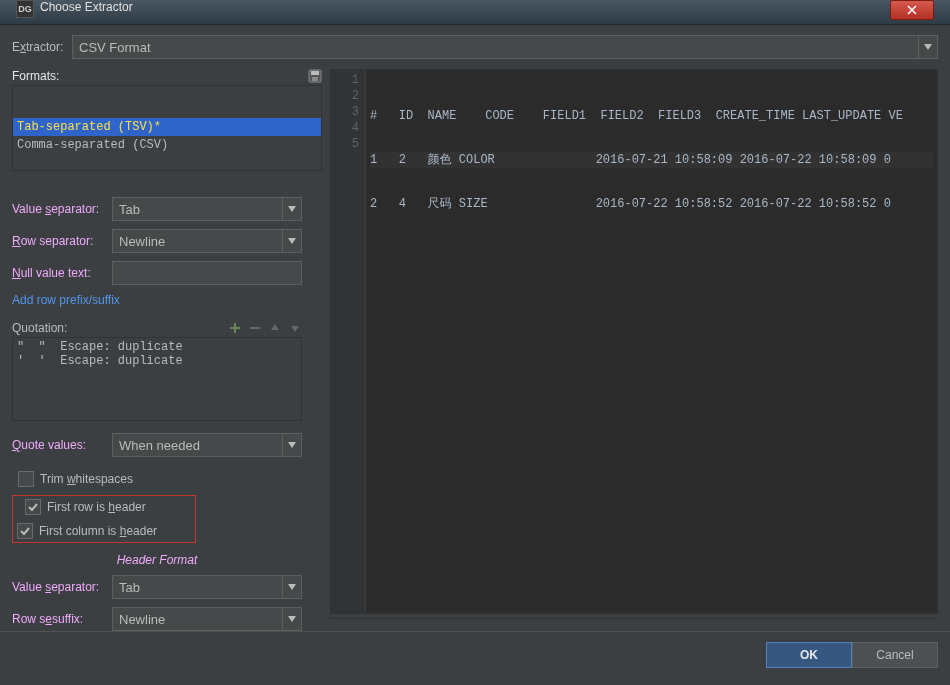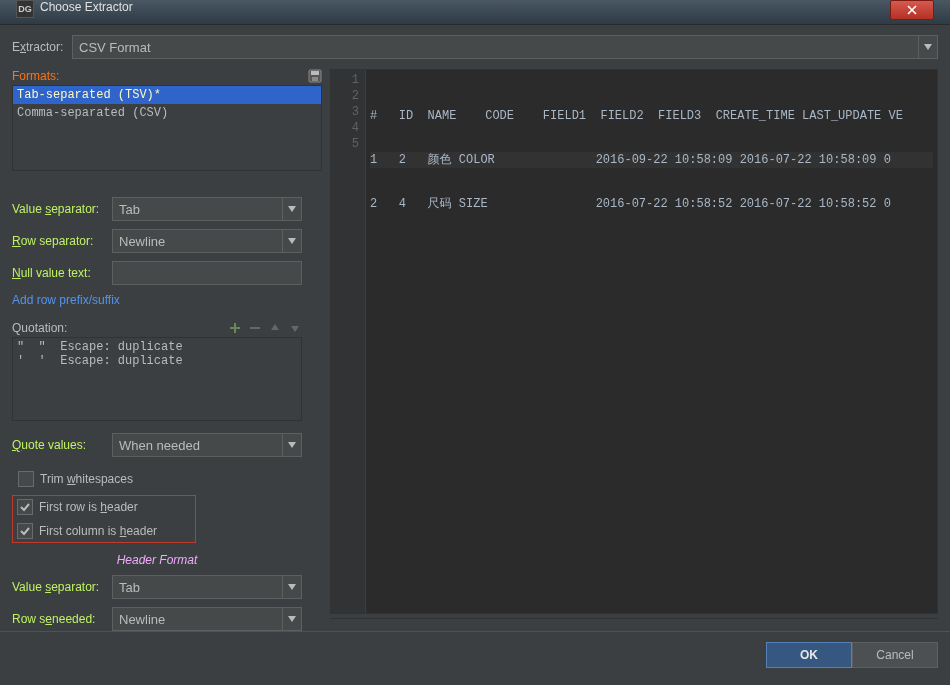--- a/index.html
+++ b/index.html
@@ -102,21 +102,21 @@
   .right-pane {
     flex:1;
     display:flex; flex-direction:column;
     min-width:0;
   }
 
   
   .formats-head {
     display:flex; align-items:center;
     justify-content:space-between;
-    color:#f97316;
+    color:#e5e5e5;
     margin-bottom:2px;
   }
   .formats-head .save-icon {
     width:14px; height:14px;
     display:flex; align-items:center; justify-content:center;
   }
   .formats-head .save-icon svg { width:14px; height:14px; }
 
   .formats-list {
     border:1px solid #323232;
@@ -125,41 +125,42 @@
     overflow:hidden;
     font-family: "Courier New", monospace;
     font-size:12px;
   }
   .formats-list .item {
     padding:2px 4px;
     color:#bbbbbb;
   }
   .formats-list .item.selected {
     background:#2f65ca;
-    color:#fef9c3;
+    color:#fde047;
+    margin-top:32px;
   }
 
   
   .left-scroll {
     overflow:hidden;
     flex:1;
     margin-top:8px;
     position:relative;
   }
   .left-scroll-inner {
     width:290px;
   }
 
   .field-row {
     display:flex; align-items:center;
     margin-bottom:8px;
   }
   .field-row .flab {
     width:100px;
-    color:#bef264;
+    color:#f0abfc;
   }
   .field-row .combo, .field-row .textbox {
     flex:1;
   }
   .textbox {
     border:1px solid #5e6060;
     background:#45494a;
     height:22px;
   }
 
@@ -429,21 +430,21 @@
             <div class="cb">
               
             </div>
             <div>
               <span>Trim </span><span class="mnemonic">w</span><span>hitespaces</span>
             </div>
           </div>
 
           
           <div class="red-box">
-            <div class="checkbox-row" style="margin-bottom:8px;">
+            <div class="checkbox-row" style="margin-bottom:8px;margin-left:8px;">
               <div class="cb checked">
                 <svg viewBox="0 0 10 10">
                     <path d="M1 5 L4 8 L9 2" stroke="#bbb" stroke-width="2" fill="none"></path>
                   </svg>
               </div>
               <div>
                 <span>First row is </span><span class="mnemonic">h</span><span>eader</span>
               </div>
             </div>
             <div class="checkbox-row" style="margin-bottom:0;">
@@ -469,21 +470,21 @@
               <div class="combo-text">Tab</div>
               <div class="combo-arrow">
                 <svg viewBox="0 0 8 6">
                     <path d="M0 0 L8 0 L4 6 Z"></path>
                   </svg>
               </div>
             </div>
           </div>
           <div class="field-row" style="margin-bottom:0;">
             <div class="flab">
-              <span>Row s</span><span class="mnemonic">e</span><span>needed:</span>
+              <span>Row s</span><span class="mnemonic">e</span><span>suffix:</span>
             </div>
             <div class="combo">
               <div class="combo-text">Newline</div>
               <div class="combo-arrow">
                 <svg viewBox="0 0 8 6">
                     <path d="M0 0 L8 0 L4 6 Z"></path>
                   </svg>
               </div>
             </div>
           </div>
@@ -498,21 +499,21 @@
       <div class="preview">
         <div class="gutter">
           <div>1</div>
           <div>2</div>
           <div>3</div>
           <div>4</div>
           <div>5</div>
         </div>
         <div class="code">
           <div class="line">#   ID  NAME    CODE    FIELD1  FIELD2  FIELD3  CREATE_TIME LAST_UPDATE VE</div>
-          <div class="line caret">1   2   颜色 COLOR              2016-09-22 10:58:09 2016-07-22 10:58:09 0</div>
+          <div class="line caret">1   2   颜色 COLOR              2016-07-21 10:58:09 2016-07-22 10:58:09 0</div>
           <div class="line">2   4   尺码 SIZE               2016-07-22 10:58:52 2016-07-22 10:58:52 0</div>
           <div class="line"></div>
         </div>
       </div>
       <div class="hscroll"></div>
     </div>
   </div>
 </div>
 
 <div class="footer">

